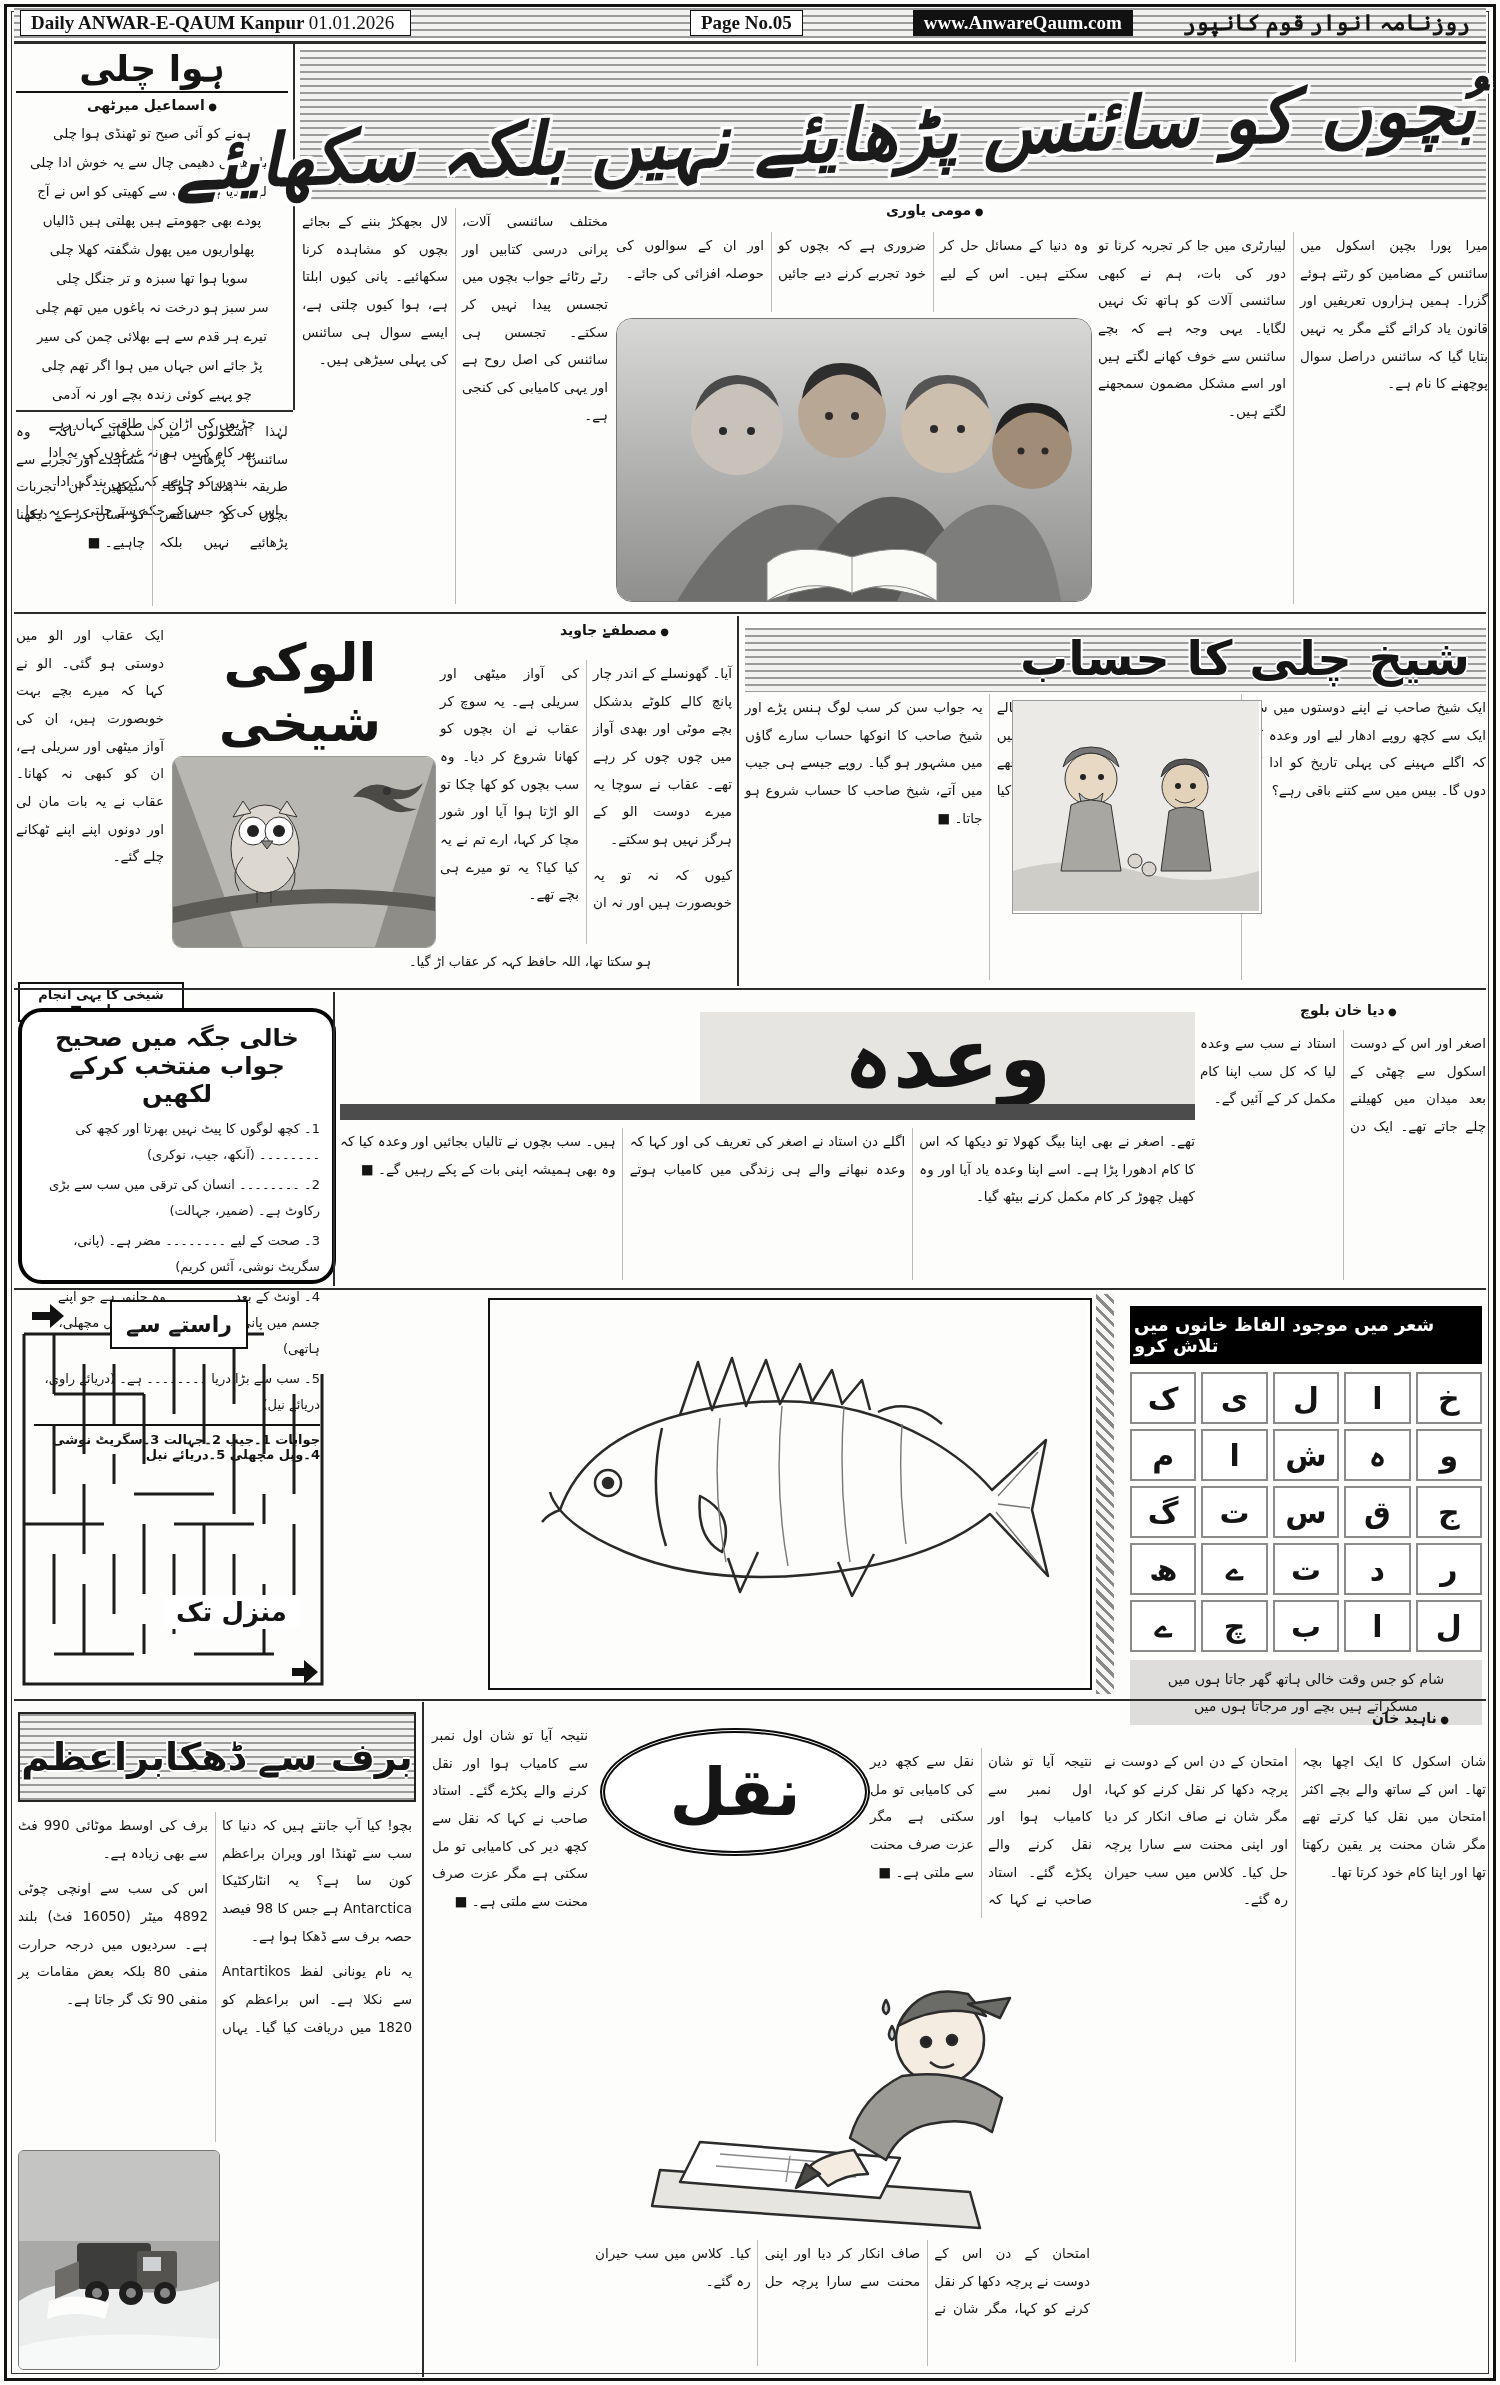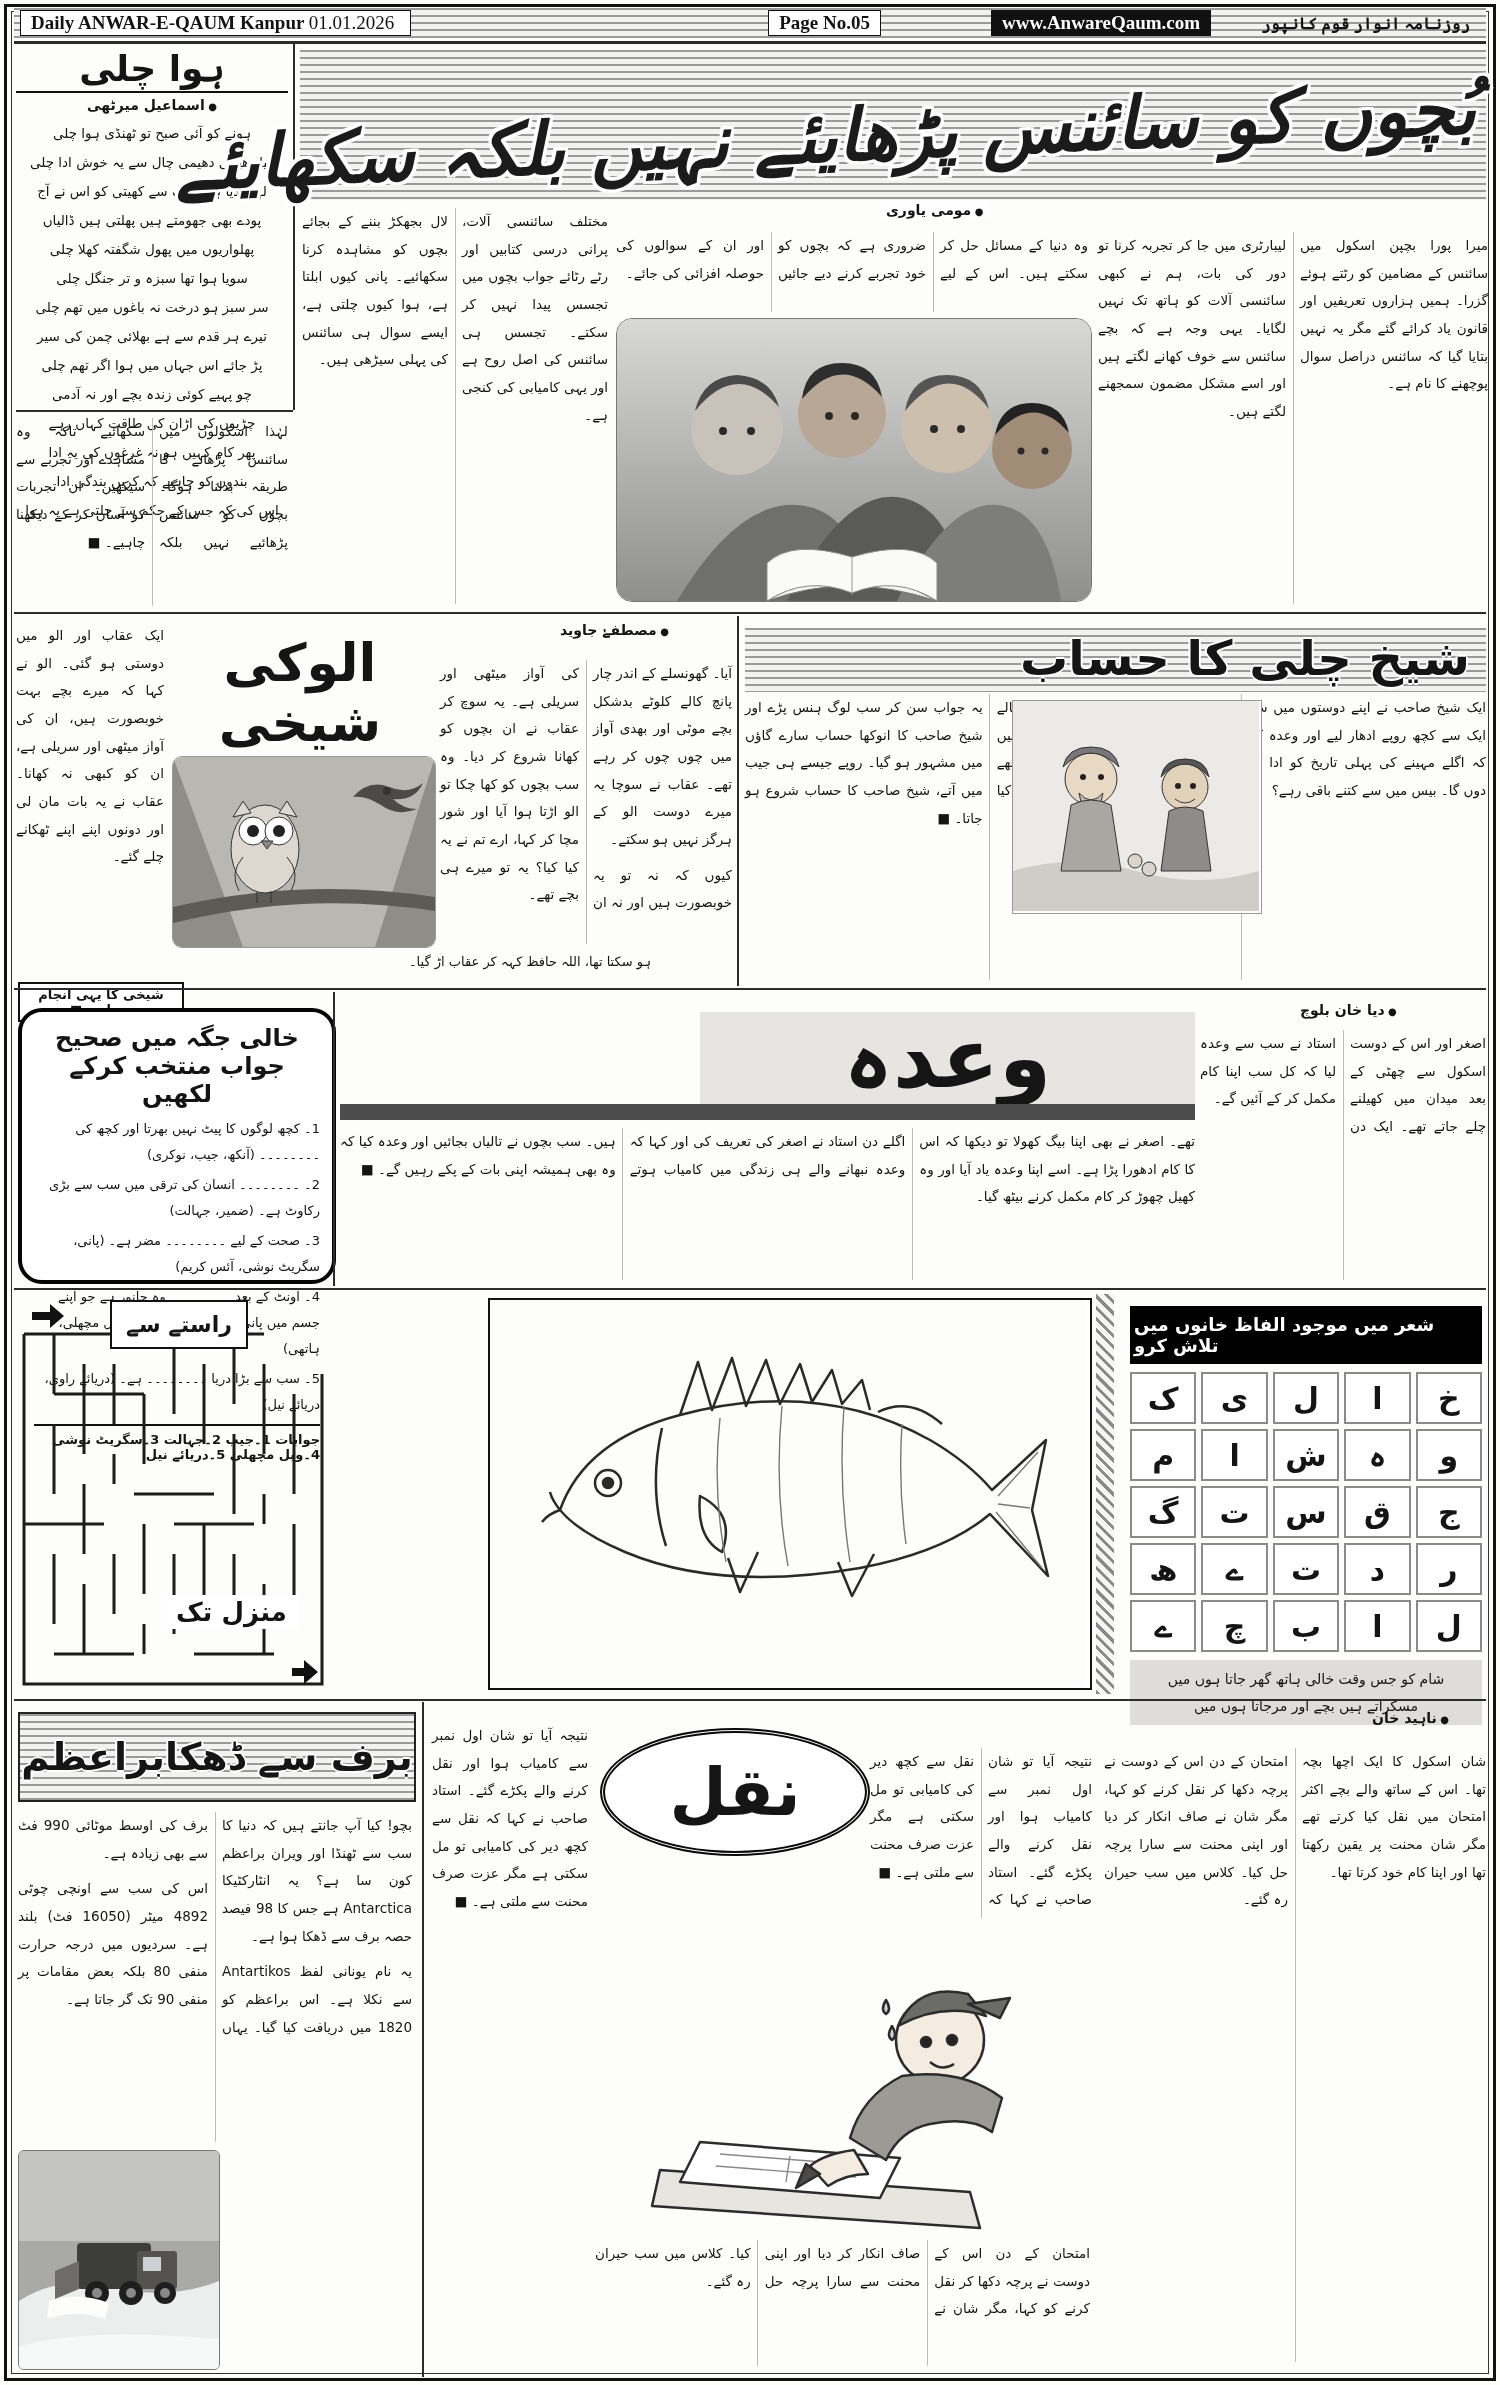--- a/index.html
+++ b/index.html
@@ -9,21 +9,21 @@
   .frame2{position:absolute;left:11px;top:11px;right:11px;bottom:11px;border:1px solid #333;pointer-events:none;}
   .abs{position:absolute;}
   .rtl{direction:rtl;unicode-bidi:plaintext;}
   .stripes{background:repeating-linear-gradient(180deg,#9a9a9a 0 2px,#f2f2f0 2px 7px);}
   .hatch{background:repeating-linear-gradient(45deg,#8a8a8a 0 3px,#f5f5f3 3px 8px);}
   .rule-h{background:#2c2c2c;height:2px;}
   .rule-v{background:#2c2c2c;width:2px;}
   .hdr{display:flex;align-items:center;height:30px;font-family:"Liberation Serif",serif;}
   .hdr .seg{background:#fff;border:1px solid #111;padding:1px 10px;font-weight:bold;font-size:19px;white-space:nowrap;}
   .hdr .web{background:#111;color:#fff;border:1px solid #111;}
-  .hdr .mast{font-weight:bold;font-size:16px;background:transparent;border:none;}
+  .hdr .mast{font-weight:bold;font-size:22px;background:transparent;border:none;}
   .body-txt{font-size:13.5px;line-height:2.05;text-align:justify;direction:rtl;}
   .body-txt p{margin:0 0 8px 0;}
   .cols2{column-count:2;column-gap:14px;column-rule:1px solid #bbb;}
   .cols3{column-count:3;column-gap:14px;column-rule:1px solid #bbb;}
   .byline{direction:rtl;font-weight:bold;font-size:14px;white-space:nowrap;}
   .byline:before{content:"● ";font-size:10px;}
   .headline{direction:rtl;font-weight:bold;font-style:italic;font-size:72px;line-height:1;
             color:#1b1b1b;white-space:nowrap;
             text-shadow:-3px 0 0 #fff,3px 0 0 #fff,0 -3px 0 #fff,0 3px 0 #fff,-3px -3px 0 #fff,3px 3px 0 #fff,-3px 3px 0 #fff,3px -3px 0 #fff;}
   .sec-head{direction:rtl;font-weight:bold;color:#151515;}

